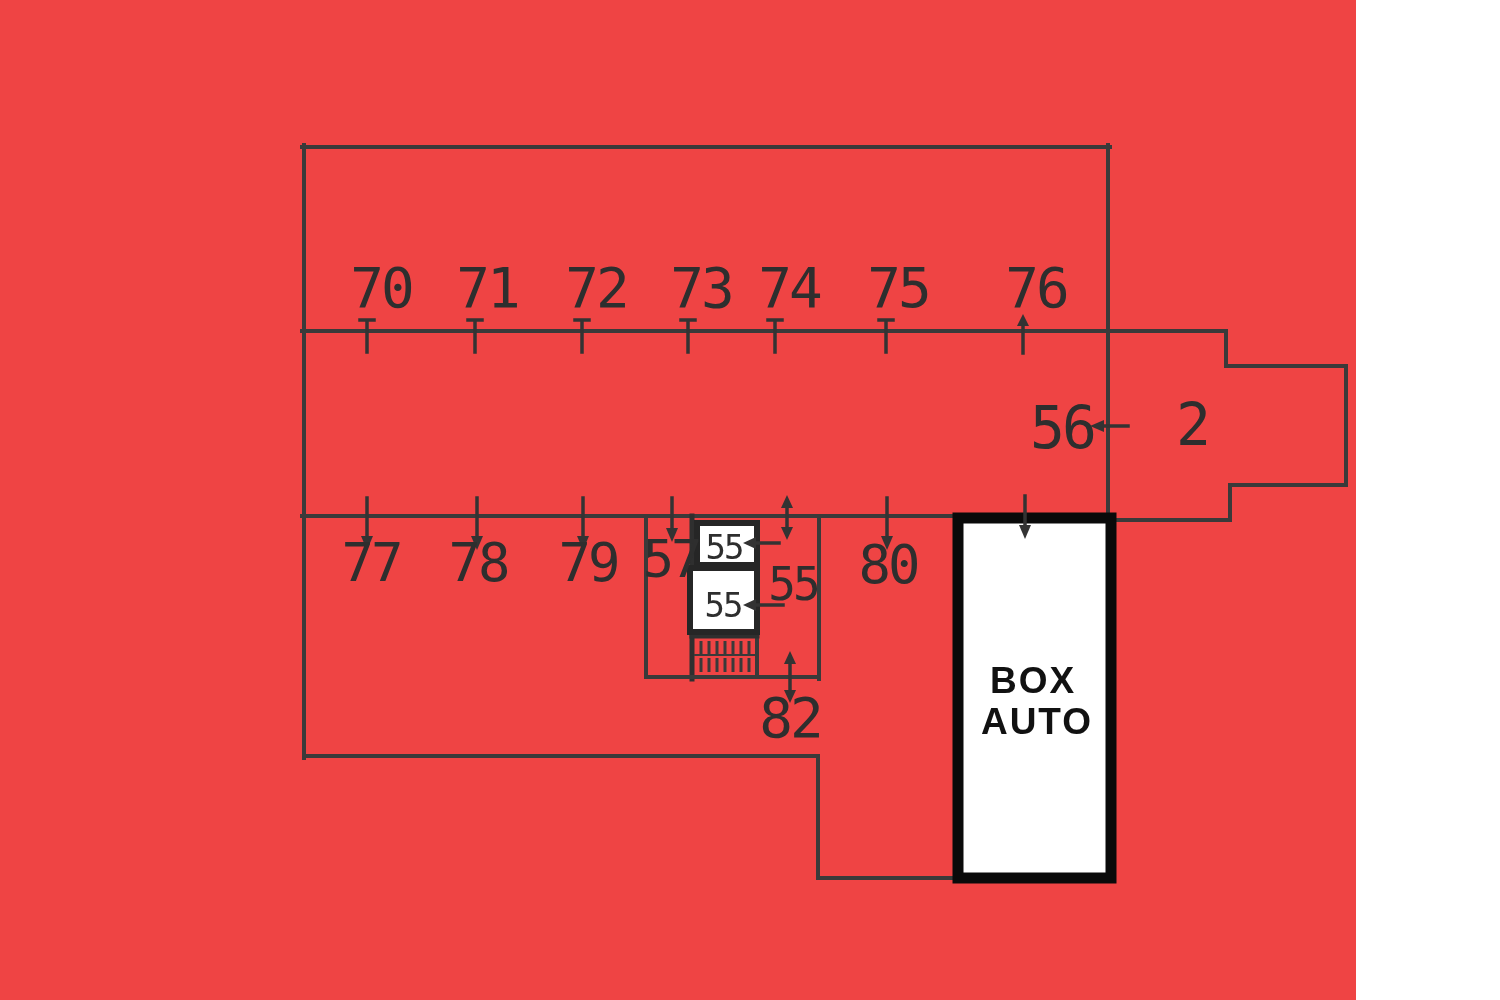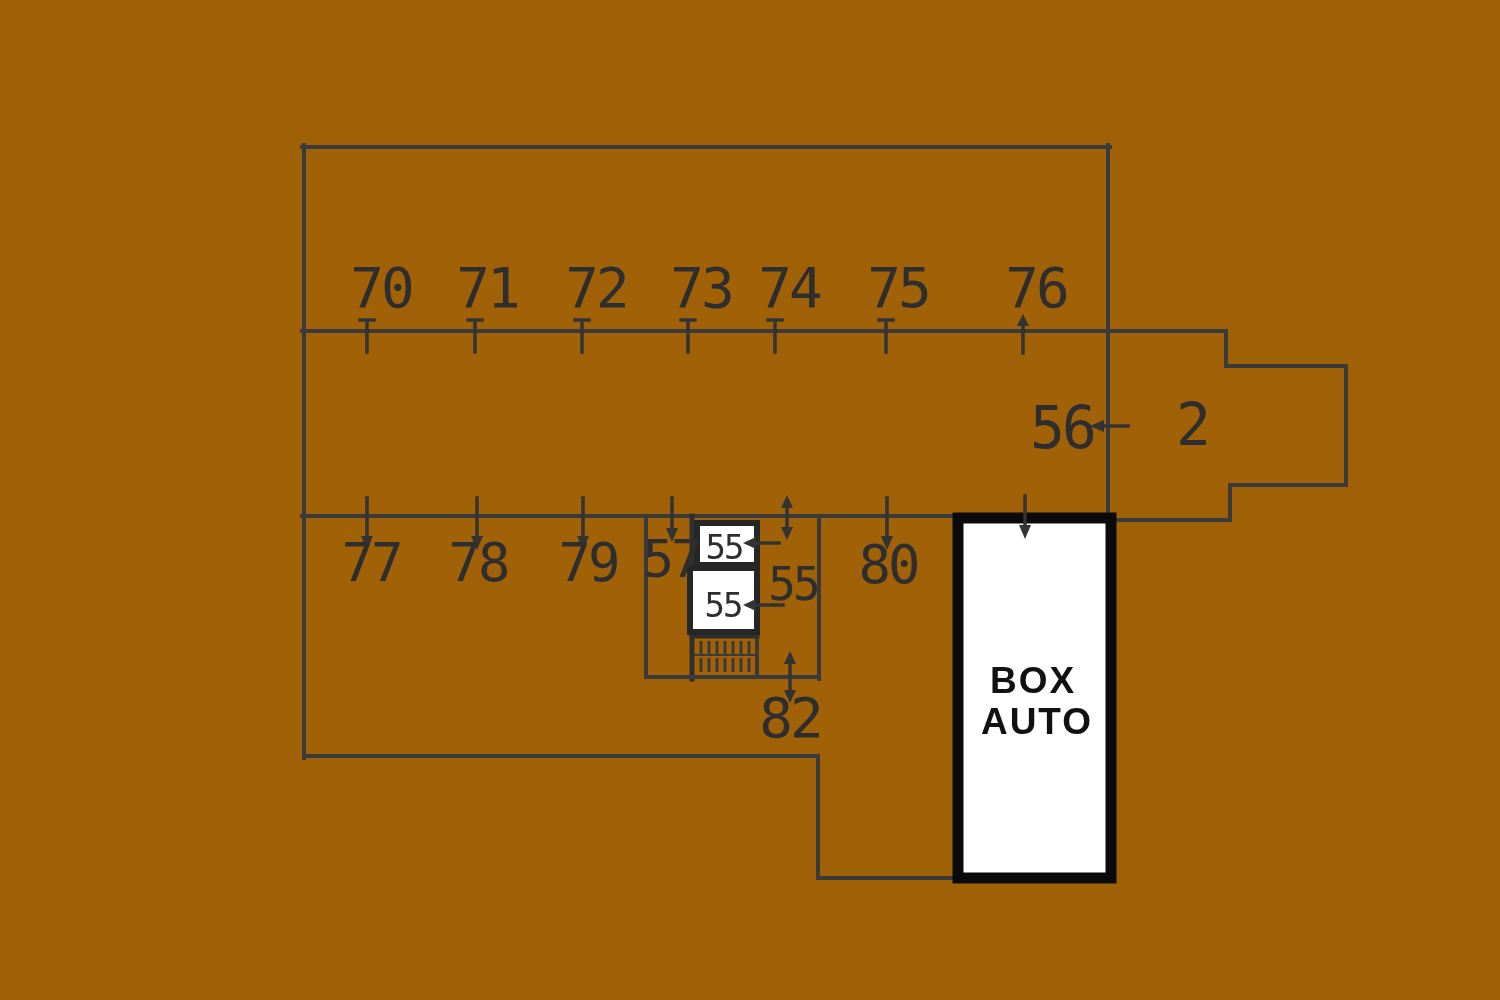--- a/index.html
+++ b/index.html
@@ -1,16 +1,16 @@
 <!DOCTYPE html>
 <html><head>
 <meta charset="utf-8">
 <style>
   html,body{margin:0;padding:0;background:#ffffff;}
-  .stage{position:relative;width:1500px;height:1000px;background:#a16207;overflow:hidden;}
+  .stage{position:relative;width:1356px;height:1000px;background:#ef4444;overflow:hidden;}
   svg{position:absolute;left:0;top:0;}
   .wall{stroke:#3a3a3a;stroke-width:4;fill:none;stroke-linecap:square;}
   .wall-thick{stroke:#2f2f2f;stroke-width:5;fill:none;stroke-linecap:square;}
   .hatch{stroke:#3a3a3a;stroke-width:3;fill:none;}
   .hatch-thin{stroke:#3a3a3a;stroke-width:2;fill:none;}
   .storage{stroke:#262626;stroke-width:6;fill:#ffffff;}
   .boxauto{stroke:#0a0a0a;stroke-width:11;fill:#ffffff;}
   .arrow{stroke:#333333;stroke-width:3.5;fill:none;stroke-linecap:square;}
   .ahead{fill:#333333;stroke:none;}
   .num{font-family:"DejaVu Sans Mono","Liberation Mono",monospace;fill:#2e2e2e;

